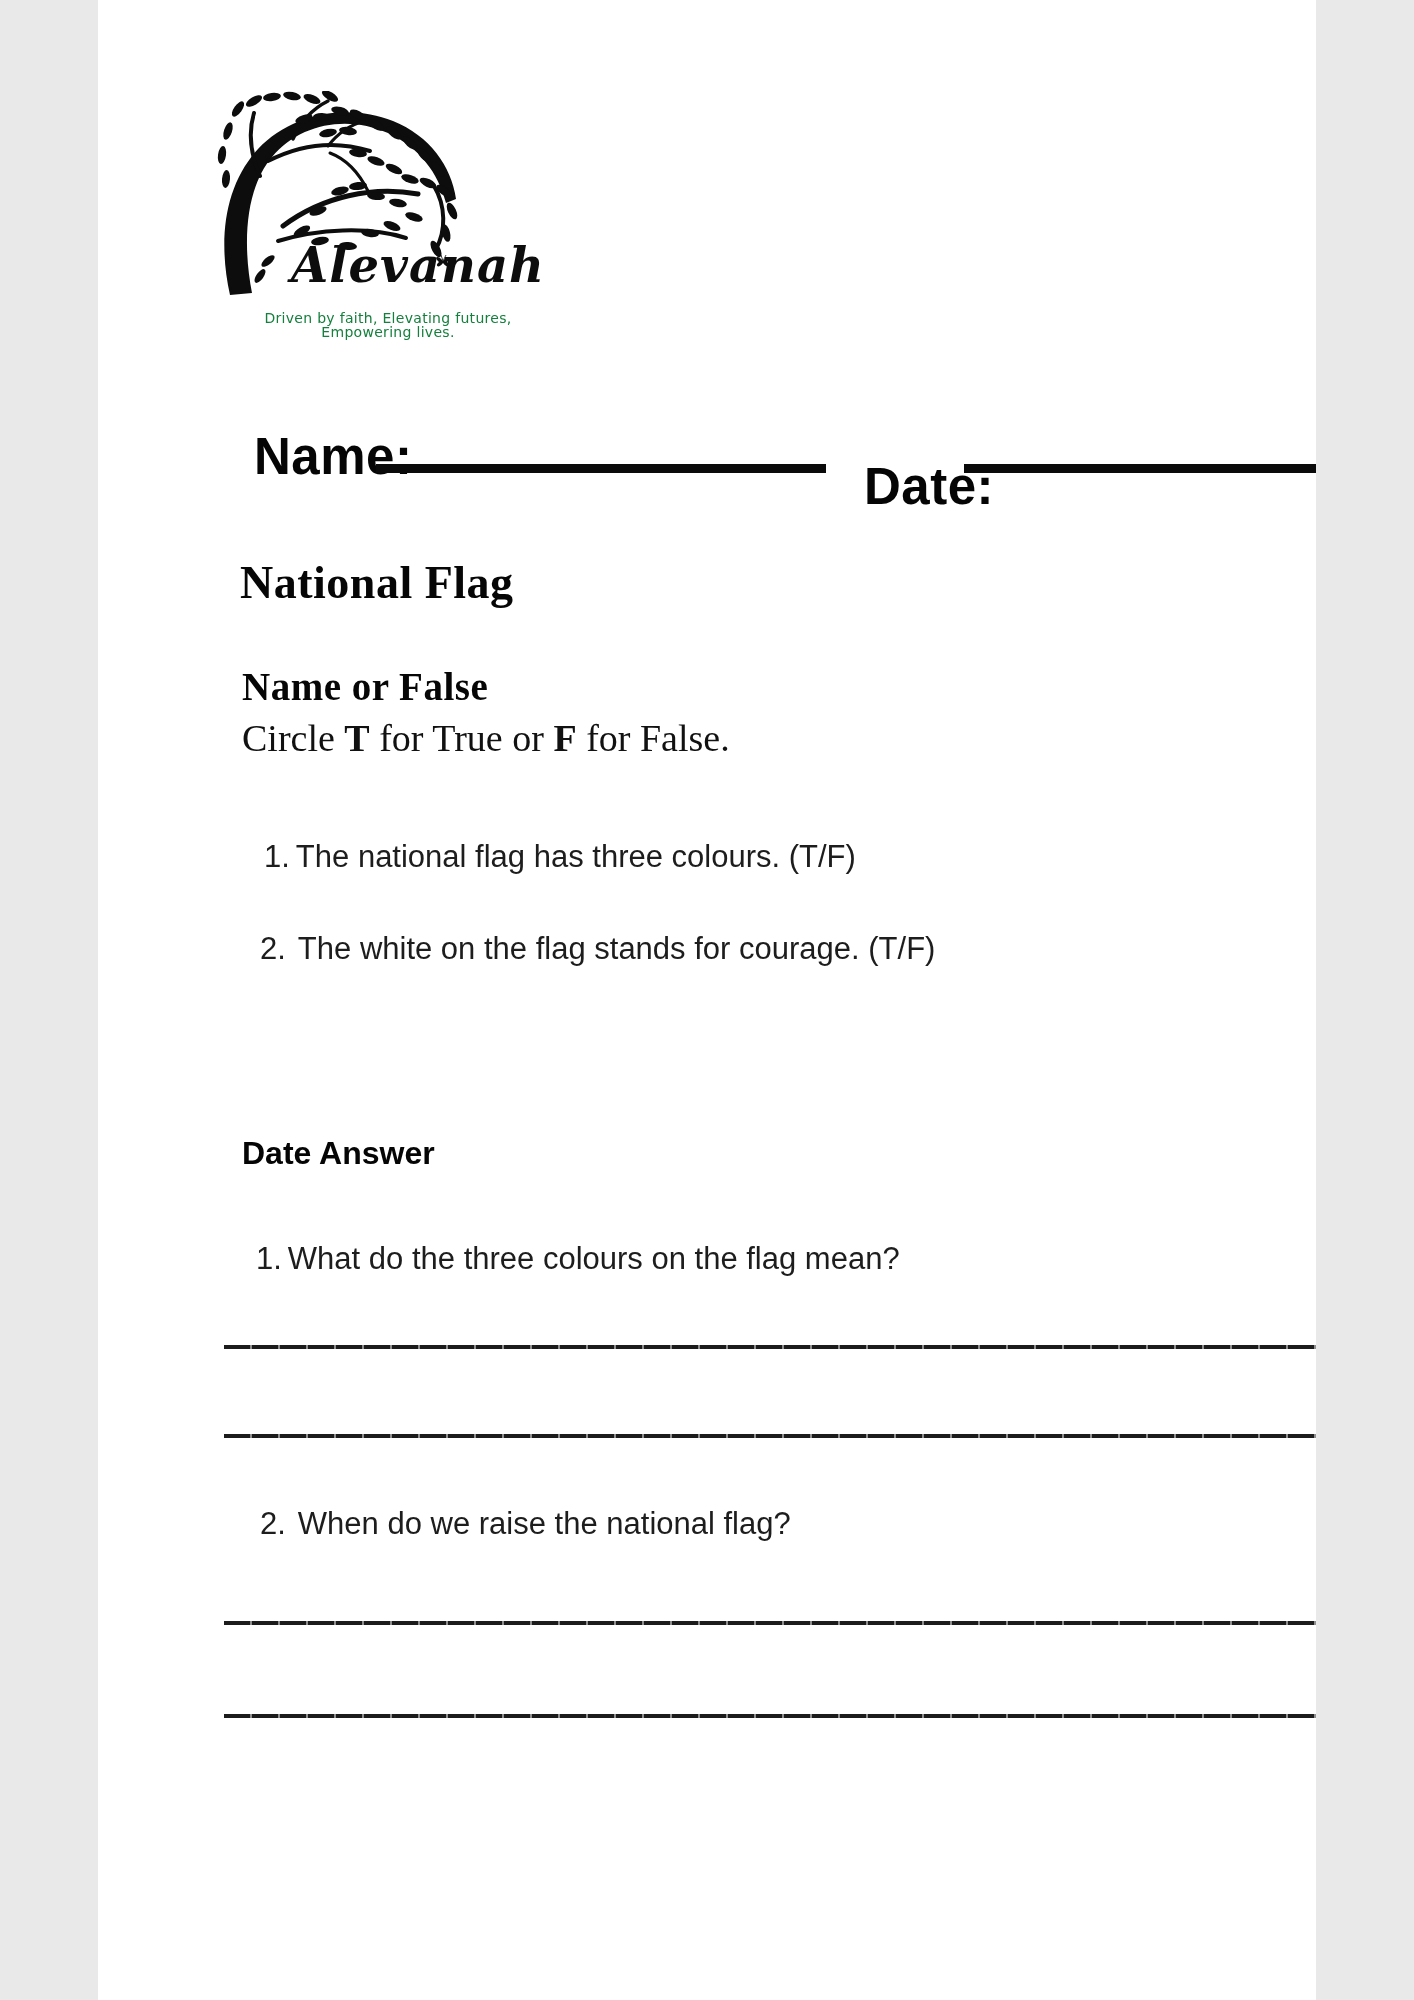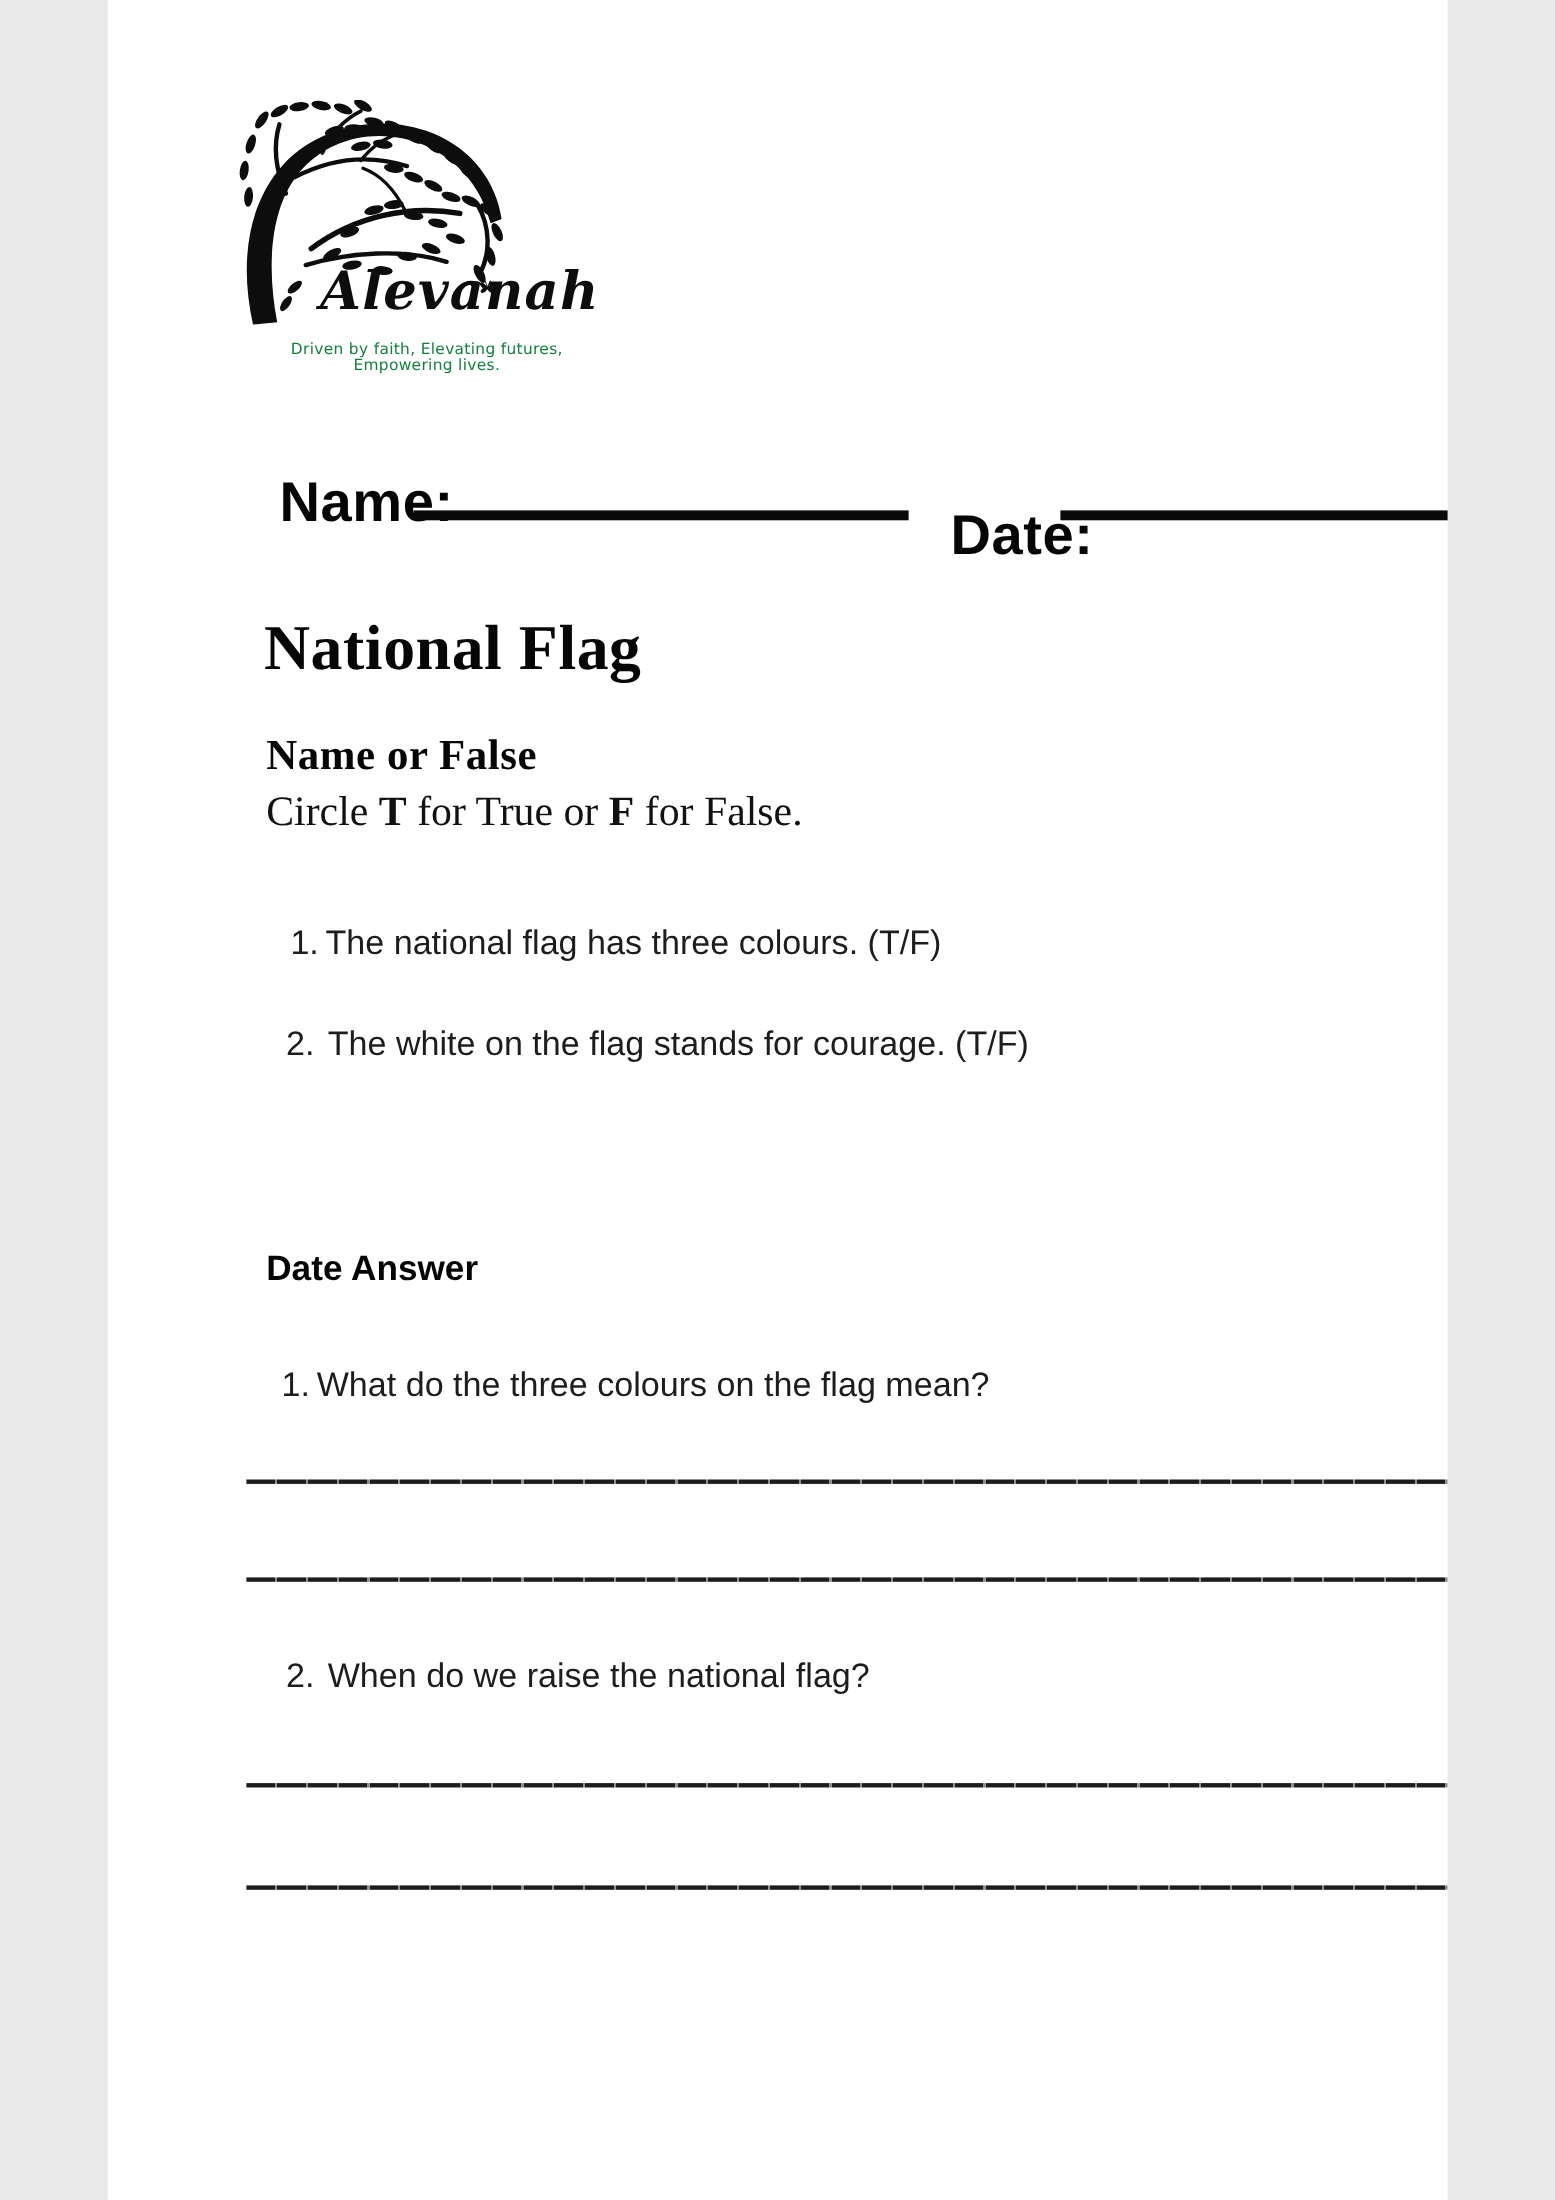--- a/index.html
+++ b/index.html
@@ -40,21 +40,21 @@
   .date-label{left:766px;top:431px;margin-top:30px;}
   .write-line{height:9px;background:#0a0a0a;top:464px;}
   .name-line{left:278px;width:450px;}
   .date-line{left:866px;width:447px;}
   
   .h-serif{
     font-family:"Liberation Serif", serif;
     font-weight:700;line-height:1;color:#060606;
     letter-spacing:.5px;
   }
-  .doc-title{left:142px;top:560px;font-size:58px;}
+  .doc-title{left:142px;top:560px;font-size:46px;}
   .tf-heading{left:144px;top:667px;font-size:39px;}
   .tf-instruction{
     left:144px;top:719px;
     font-family:"Liberation Serif", serif;
     font-weight:400;font-size:38px;line-height:1;color:#111;
   }
   .tf-instruction b{font-weight:700;}
   .comp-heading{left:144px;top:1058px;font-size:42px;}
   .sub-heading{
     left:144px;top:1137px;

